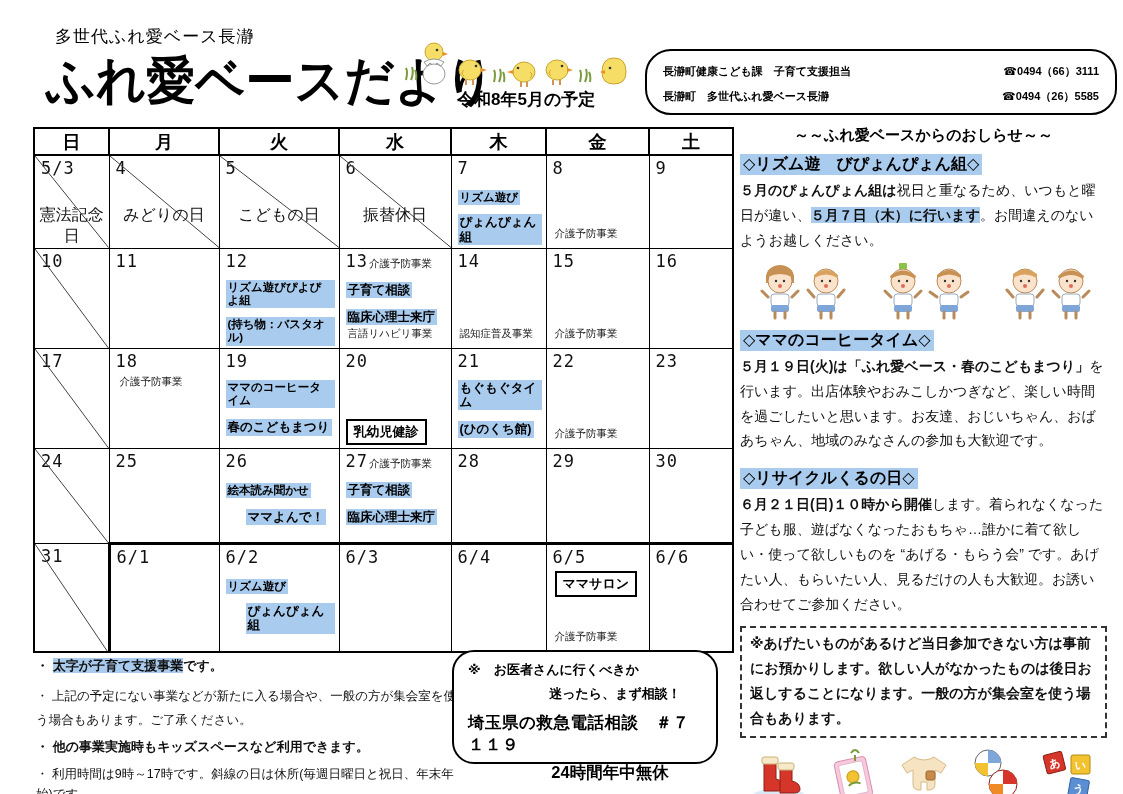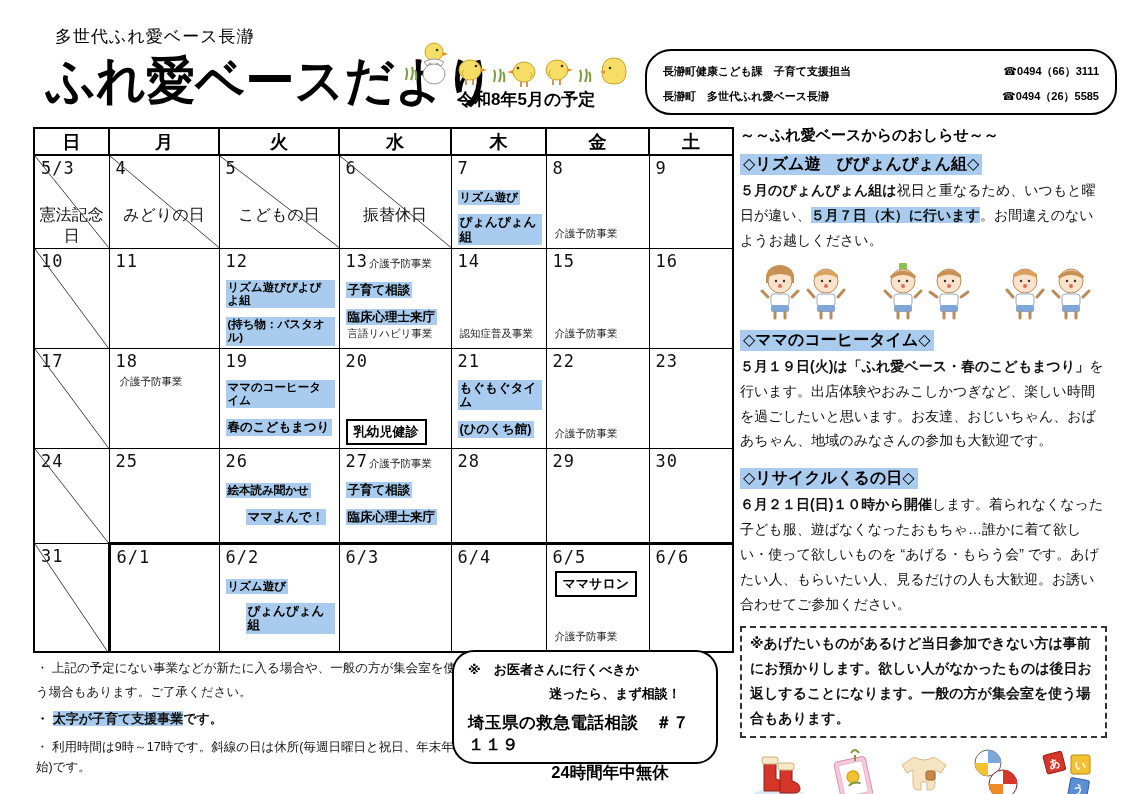--- a/index.html
+++ b/index.html
@@ -58,21 +58,21 @@
     position:absolute; left:452px; top:650px; width:266px; height:114px;
     border:2.5px solid #000; border-radius:22px; padding:9px 14px 0 14px; font-weight:800; background:#fff;
   }
   .em1 { font-size:13px; }
   .em2 { font-size:13px; text-align:center; padding-left:60px; margin-top:6px; }
   .em3 { font-size:16.5px; margin-top:9px; letter-spacing:0.5px; }
   .em4 { font-size:16.5px; text-align:center; padding-left:50px; margin-top:6px; }
 
   
   .rightcol { position:absolute; left:740px; top:126px; width:367px; }
-  .notice-header { text-align:left; font-weight:800; font-size:15px; }
+  .notice-header { text-align:center; font-weight:800; font-size:15px; }
   .sec-title { display:inline-block; background:#A9CCEE; font-weight:700; font-size:16px; padding:0 3px; margin-top:9px; }
   .sec-body { font-size:14px; line-height:1.78; margin-top:3px; color:#111; }
   .sec-body b { font-weight:800; }
   .sec-body .hl2 { background:#A9CCEE; font-weight:800; }
   .kids { display:flex; justify-content:space-between; align-items:flex-end; margin:10px 14px 0 18px; }
   .kidpair { display:flex; gap:2px; }
   .dashedbox { border:2px dashed #333; padding:3px 8px 5px 8px; font-weight:700; font-size:14px; line-height:1.78; margin-top:9px; color:#111; }
   .toys { display:flex; justify-content:space-between; align-items:center; margin:9px 8px 0 10px; }
 </style>
 </head>
@@ -336,27 +336,31 @@
         <div class="smalltxt botleft">介護予防事業</div>
       </td>
       <td class="jt">
         <div class="date">6/6</div>
       </td>
     </tr>
   </tbody>
     </table>
 
   <div class="notes">
+    <div class="note b">
+      <span>・</span>
+      <span class="nhl">太字が子育て支援事業</span><span>です。</span>
+    </div>
     <div class="note wrap2">
       <span>・</span>
       <span>上記の予定にない事業などが新たに入る場合や、一般の方が集会室を使う場合もあります。ご了承ください。</span>
     </div>
     <div class="note b">
       <span>・</span>
-      <span class="nhl">太字が子育て支援事業</span><span>です。</span>
+      <span>他の事業実施時もキッズスペースなど利用できます。</span>
     </div>
     <div class="note">
       <span>・</span>
       <span>利用時間は9時～17時です。斜線の日は休所(毎週日曜日と祝日、年末年始)です。</span>
     </div>
   </div>
 
   <div class="emergency">
     <div class="em1">※　お医者さんに行くべきか</div>
     <div class="em2">迷ったら、まず相談！</div>

